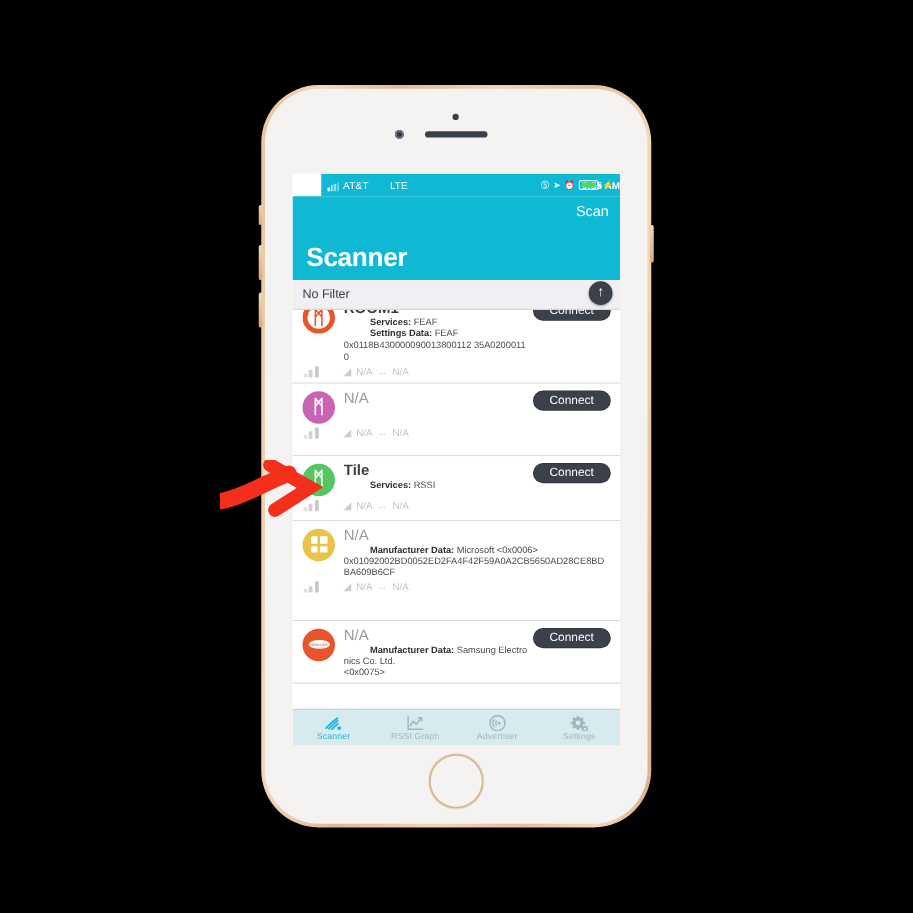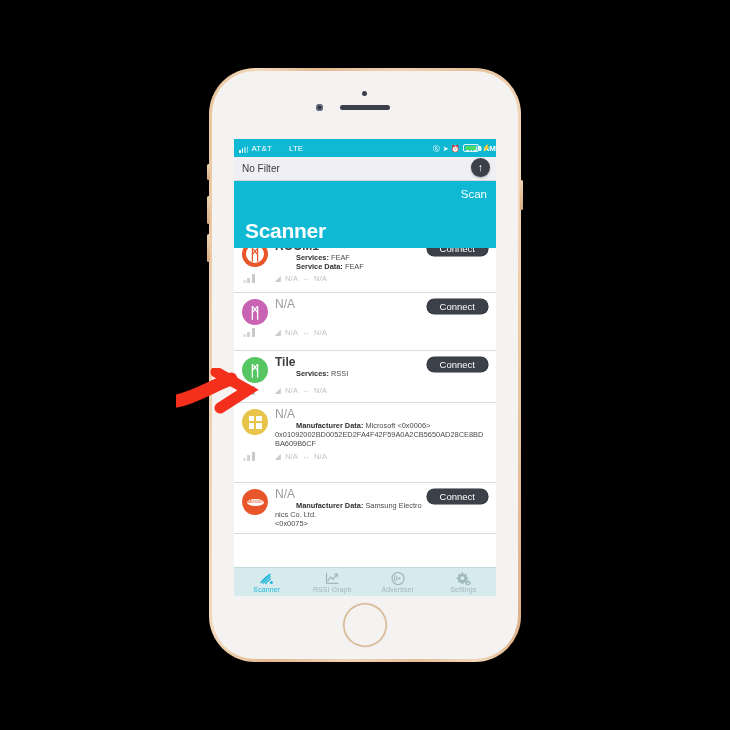--- a/index.html
+++ b/index.html
@@ -108,20 +108,21 @@
   #status-bar {
     height: 18px;
     background: #0fb9d4;
     color: #ffffff;
     display: flex;
     align-items: center;
     font-size: 8px;
     position: relative;
     padding: 0 5px;
     box-sizing: border-box;
+    margin-left: 23px;
   }
   .sb-left { display: flex; align-items: flex-end; gap: 3px; }
   .sb-bars { display: flex; align-items: flex-end; gap: 1px; height: 7px; }
   .sb-bars i { width: 1.6px; background: #fff; border-radius: 0.4px; display: block; }
   .sb-bars i:nth-child(1){ height: 3px; }
   .sb-bars i:nth-child(2){ height: 4.5px; }
   .sb-bars i:nth-child(3){ height: 6px; opacity:.55; }
   .sb-bars i:nth-child(4){ height: 7px; opacity:.55; }
   .sb-carrier { font-size: 8px; letter-spacing: .2px; }
   .sb-lte { font-size: 8px; margin-left: 2px; padding-left: 12px; }
@@ -386,40 +387,41 @@
           <span class="sb-ico">Ⓢ</span>
           <span class="sb-ico">➤</span>
           <span class="sb-ico">⏰</span>
           <span class="sb-battery">
               <i></i>
             </span>
           <span class="sb-bolt">⚡</span>
         </div>
       </div>
 
+      <div id="nav-bar">
+        <div id="scan-button">Scan</div>
+        <div id="page-title">Scanner</div>
+      </div>
+
       <div id="filter-bar">
         <div id="filter-label">No Filter</div>
         <div id="scroll-top-button">↑</div>
-      </div>
-
-      <div id="nav-bar">
-        <div id="scan-button">Scan</div>
-        <div id="page-title">Scanner</div>
       </div>
 
       <div id="device-list">
           <div class="device-row" style="min-height: 58px; margin-top: -13px;">
             <div class="row-main">
               <div class="avatar ring" style="color: rgb(232, 85, 42);">
                 <span class="bt-glyph" style="color: rgb(232, 85, 42);">ᛗ</span>
               </div>
               <div class="row-body">
                 <div class="device-name">ROOM1</div>
                 <div class="detail"><b>Services: </b><span>FEAF</span></div>
-                <div class="detail"><b>Service Data: </b><span>FEAF</span></div>
+                <div class="detail"><b>Settings Data: </b><span>FEAF</span></div>
+                <div class="detail"><span>0x0118B430000090013800112 35A02000110</span></div>
               </div>
               <div class="connect-button">Connect</div>
             </div>
             <div class="row-footer">
               <span class="rssi-bars">
                 <i></i>
                 <i></i>
                 <i></i>
               </span>
               <span class="row-stats">

